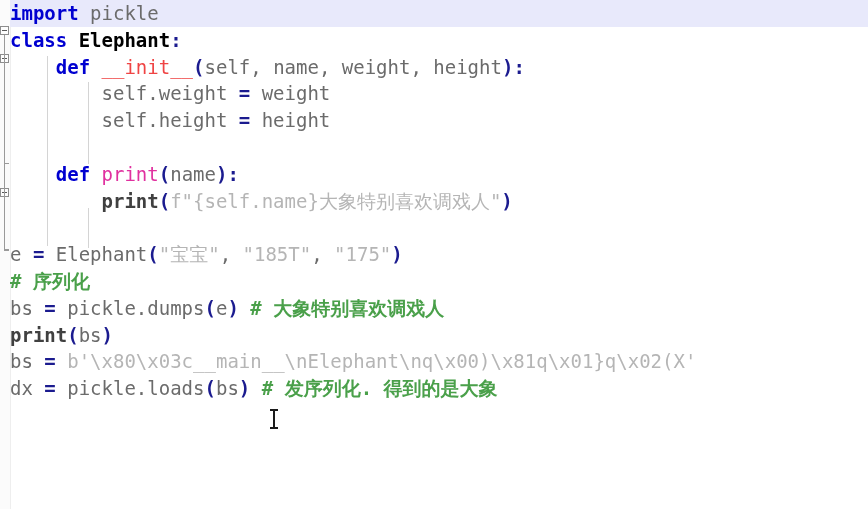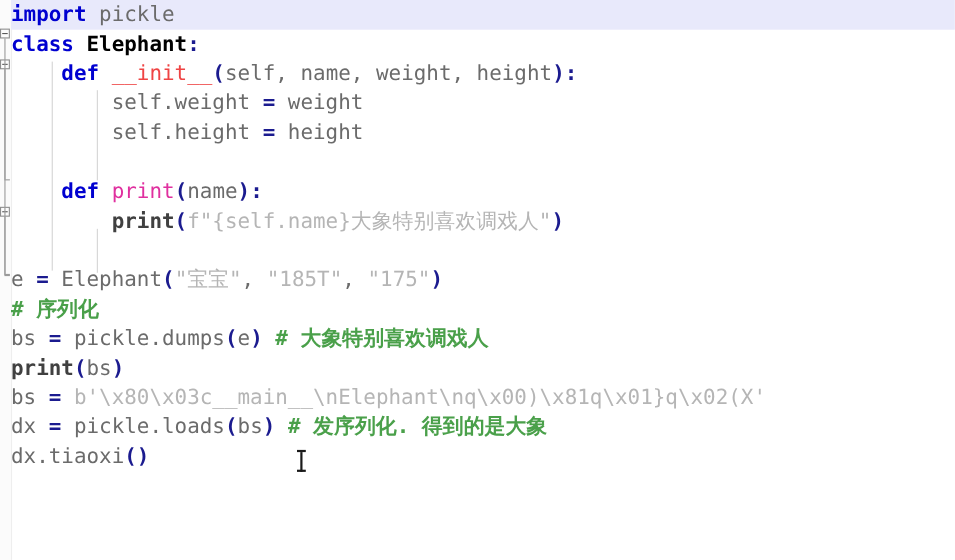--- a/index.html
+++ b/index.html
@@ -156,21 +156,20 @@
       <div class="line">&nbsp;</div>
       <div class="line"><span class="plain">    </span><span class="kw">def</span><span class="plain"> </span><span class="fn-def">print</span><span class="punct">(</span><span class="plain">name</span><span class="punct">):</span></div>
       <div class="line"><span class="plain">        </span><span class="builtin">print</span><span class="punct">(</span><span class="str">f"{self.name}大象特别喜欢调戏人"</span><span class="punct">)</span></div>
       <div class="line">&nbsp;</div>
       <div class="line"><span class="plain">e </span><span class="op">=</span><span class="plain"> Elephant</span><span class="punct">(</span><span class="str">"宝宝"</span><span class="plain">, </span><span class="str">"185T"</span><span class="plain">, </span><span class="str">"175"</span><span class="punct">)</span></div>
       <div class="line"><span class="comment"># 序列化</span></div>
       <div class="line"><span class="plain">bs </span><span class="op">=</span><span class="plain"> pickle.dumps</span><span class="punct">(</span><span class="plain">e</span><span class="punct">)</span><span class="plain"> </span><span class="comment"># 大象特别喜欢调戏人</span></div>
       <div class="line"><span class="builtin">print</span><span class="punct">(</span><span class="plain">bs</span><span class="punct">)</span></div>
       <div class="line"><span class="plain">bs </span><span class="op">=</span><span class="plain"> </span><span class="str">b'\x80\x03c__main__\nElephant\nq\x00)\x81q\x01}q\x02(X'</span></div>
       <div class="line"><span class="plain">dx </span><span class="op">=</span><span class="plain"> pickle.loads</span><span class="punct">(</span><span class="plain">bs</span><span class="punct">)</span><span class="plain"> </span><span class="comment"># 发序列化. 得到的是大象</span></div>
-      <div class="line"><span class="plain">dx.tiaoxi</span><span class="punct">()</span></div>
     </div>
 
   <div id="mouse-cursor" style="left: 270px; top: 409px;">
     <div class="cap-top"></div>
     <div class="stem"></div>
     <div class="cap-bot"></div>
   </div>
 
 </div>
 

